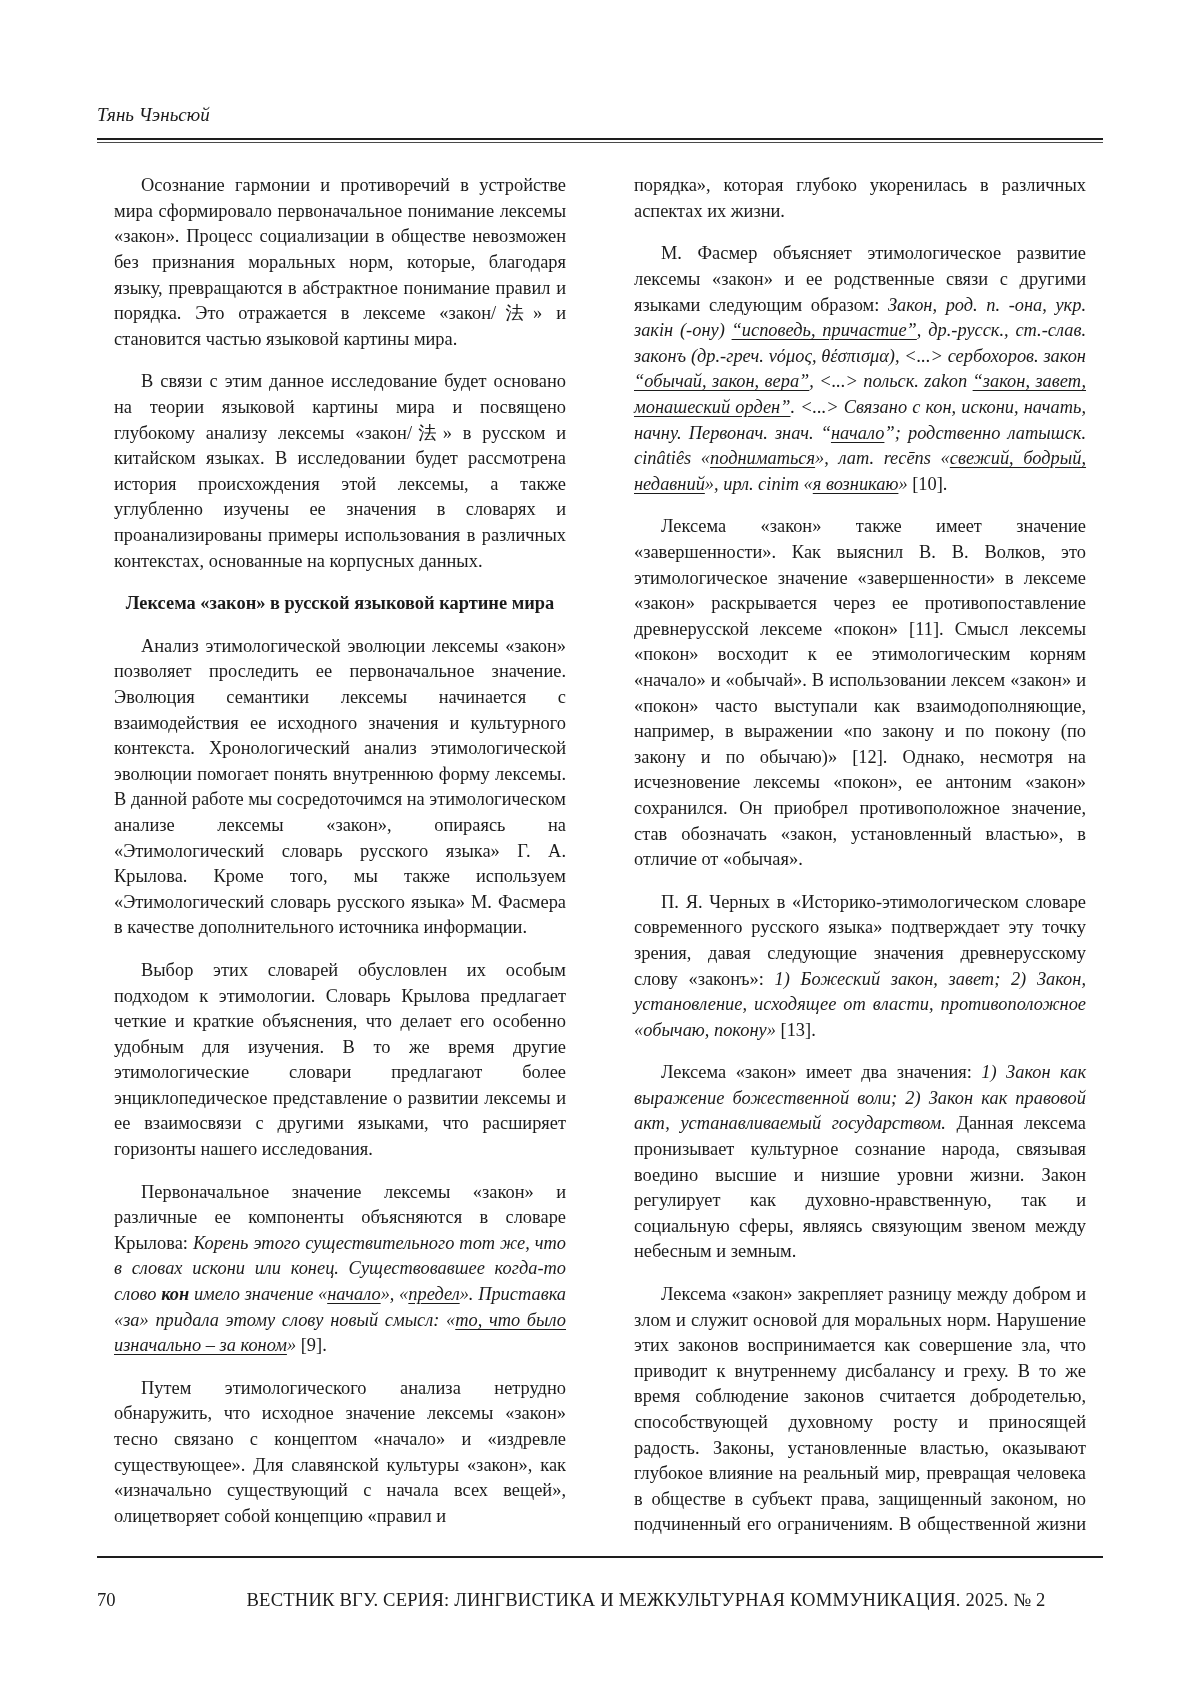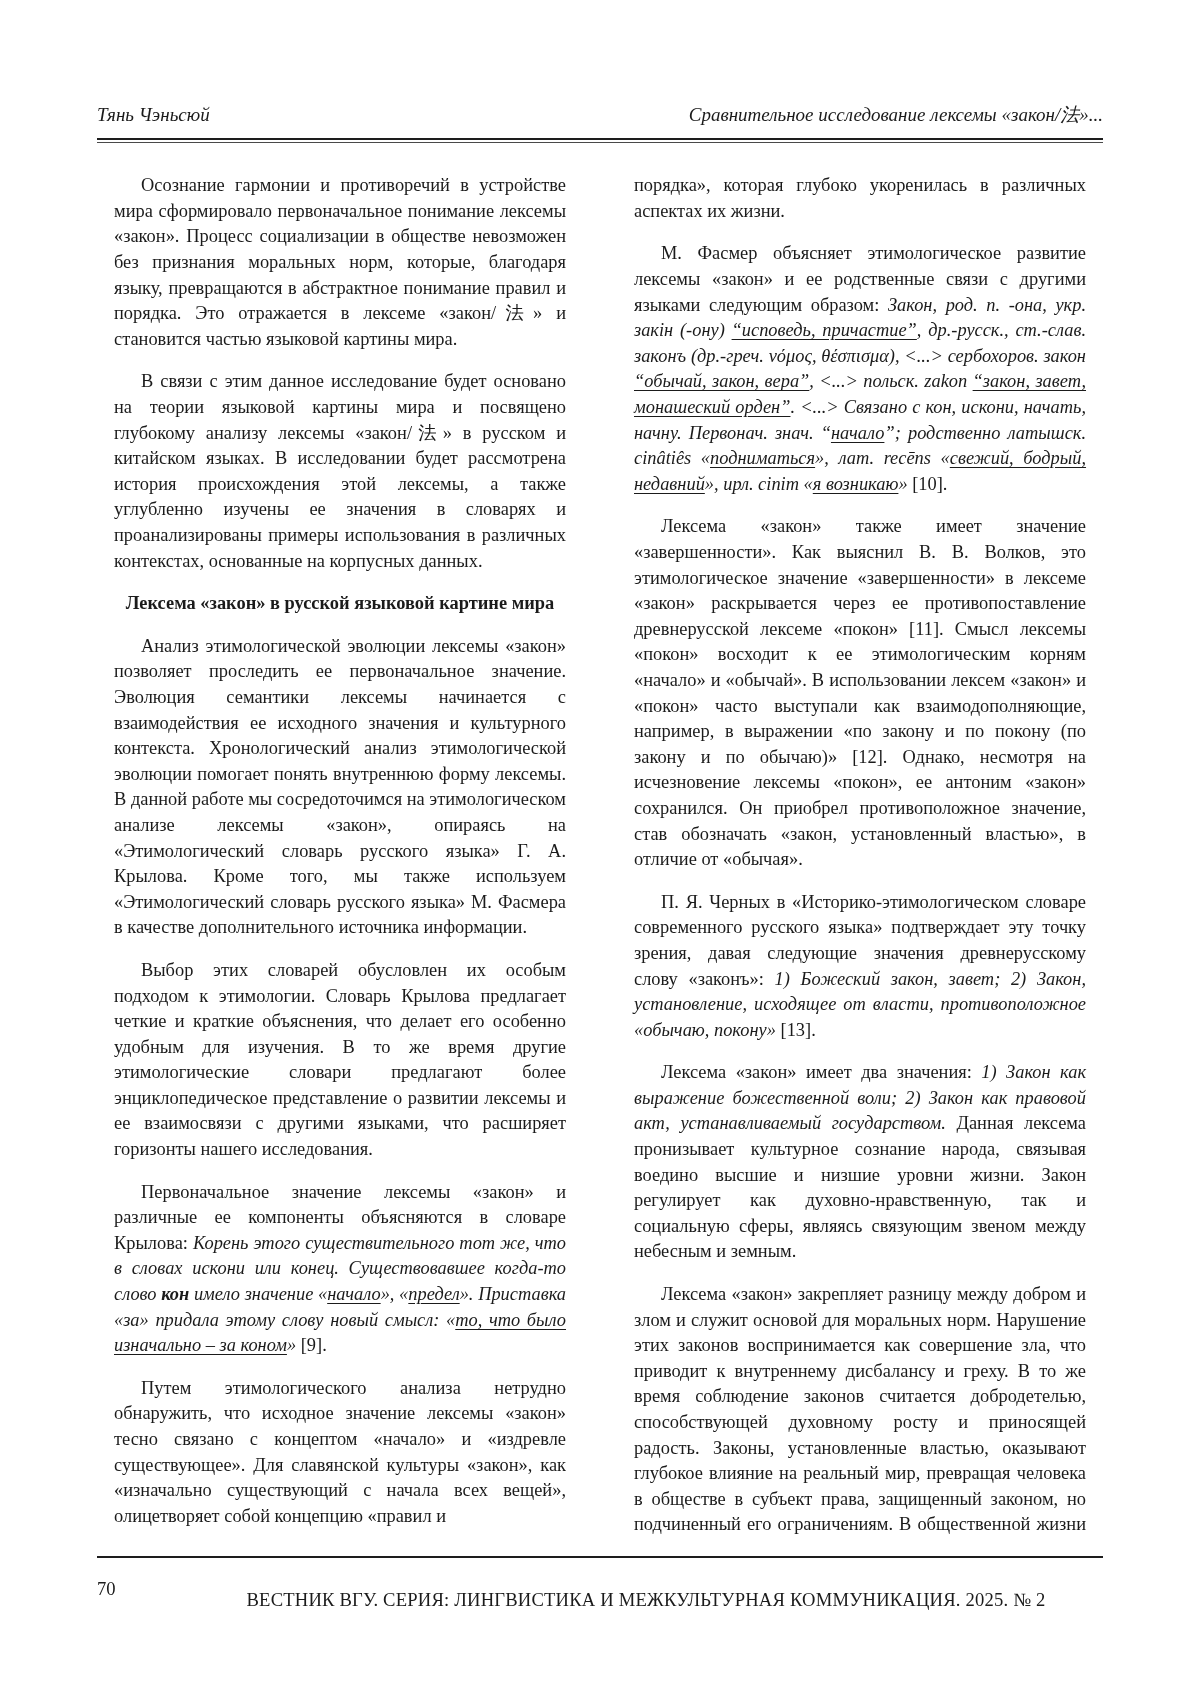--- a/index.html
+++ b/index.html
@@ -45,32 +45,31 @@
     hyphens:none;
   }
   .run-n{}
   .run-b{font-weight:bold;}
   .run-i{font-style:italic;}
   .run-bi{font-style:italic;font-weight:bold;}
   .run-iu{font-style:italic;text-decoration:underline;text-underline-offset:2.5px;text-decoration-thickness:1px;}
   
   .page-footer{position:absolute;left:97px;right:97px;top:1556px;}
   .foot-rule{height:2px;background:#1d1d1d;margin-bottom:9px;}
-  .foot-line{display:flex;align-items:center;font-size:18.6px;}
+  .foot-line{display:flex;align-items:flex-end;font-size:18.6px;}
   .foot-pagenum{flex:0 0 92px;text-align:left;}
   .foot-journal{flex:1;text-align:center;letter-spacing:0.2px;margin-top:22px;}
 </style>
 </head>
 <body>
 
 <div class="page">
 
   <header class="running-head">
     <span class="author">Тянь Чэньсюй</span>
-    <span class="running-title">Сравнительное исследование лексемы «закон/法»...</span>
   </header>
   <div class="head-rule-thick"></div>
   <div class="head-rule-thin"></div>
 
   <main class="body-columns">
     <section class="col">
         <div class="block paragraph"><span class="run-n">Осознание гармонии и противоречий в устройстве мира сформировало первоначальное понимание лексемы «закон». Процесс социализации в обществе невозможен без признания моральных норм, которые, благодаря языку, превращаются в абстрактное понимание правил и порядка. Это отражается в лексеме «закон/法» и становится частью языковой картины мира.</span></div>
         <div class="block paragraph"><span class="run-n">В связи с этим данное исследование будет основано на теории языковой картины мира и посвящено глубокому анализу лексемы «закон/法» в русском и китайском языках. В исследовании будет рассмотрена история происхождения этой лексемы, а также углубленно изучены ее значения в словарях и проанализированы примеры использования в различных контекстах, основанные на корпусных данных.</span></div>
         <div class="block section-heading"><span class="run-b">Лексема «закон» в русской языковой картине мира</span></div>
         <div class="block paragraph"><span class="run-n">Анализ этимологической эволюции лексемы «закон» позволяет проследить ее первоначальное значение. Эволюция семантики лексемы начинается с взаимодействия ее исходного значения и культурного контекста. Хронологический анализ этимологической эволюции помогает понять внутреннюю форму лексемы. В данной работе мы сосредоточимся на этимологическом анализе лексемы «закон», опираясь на «Этимологический словарь русского языка» Г. А. Крылова. Кроме того, мы также используем «Этимологический словарь русского языка» М. Фасмера в качестве дополнительного источника информации.</span></div>

